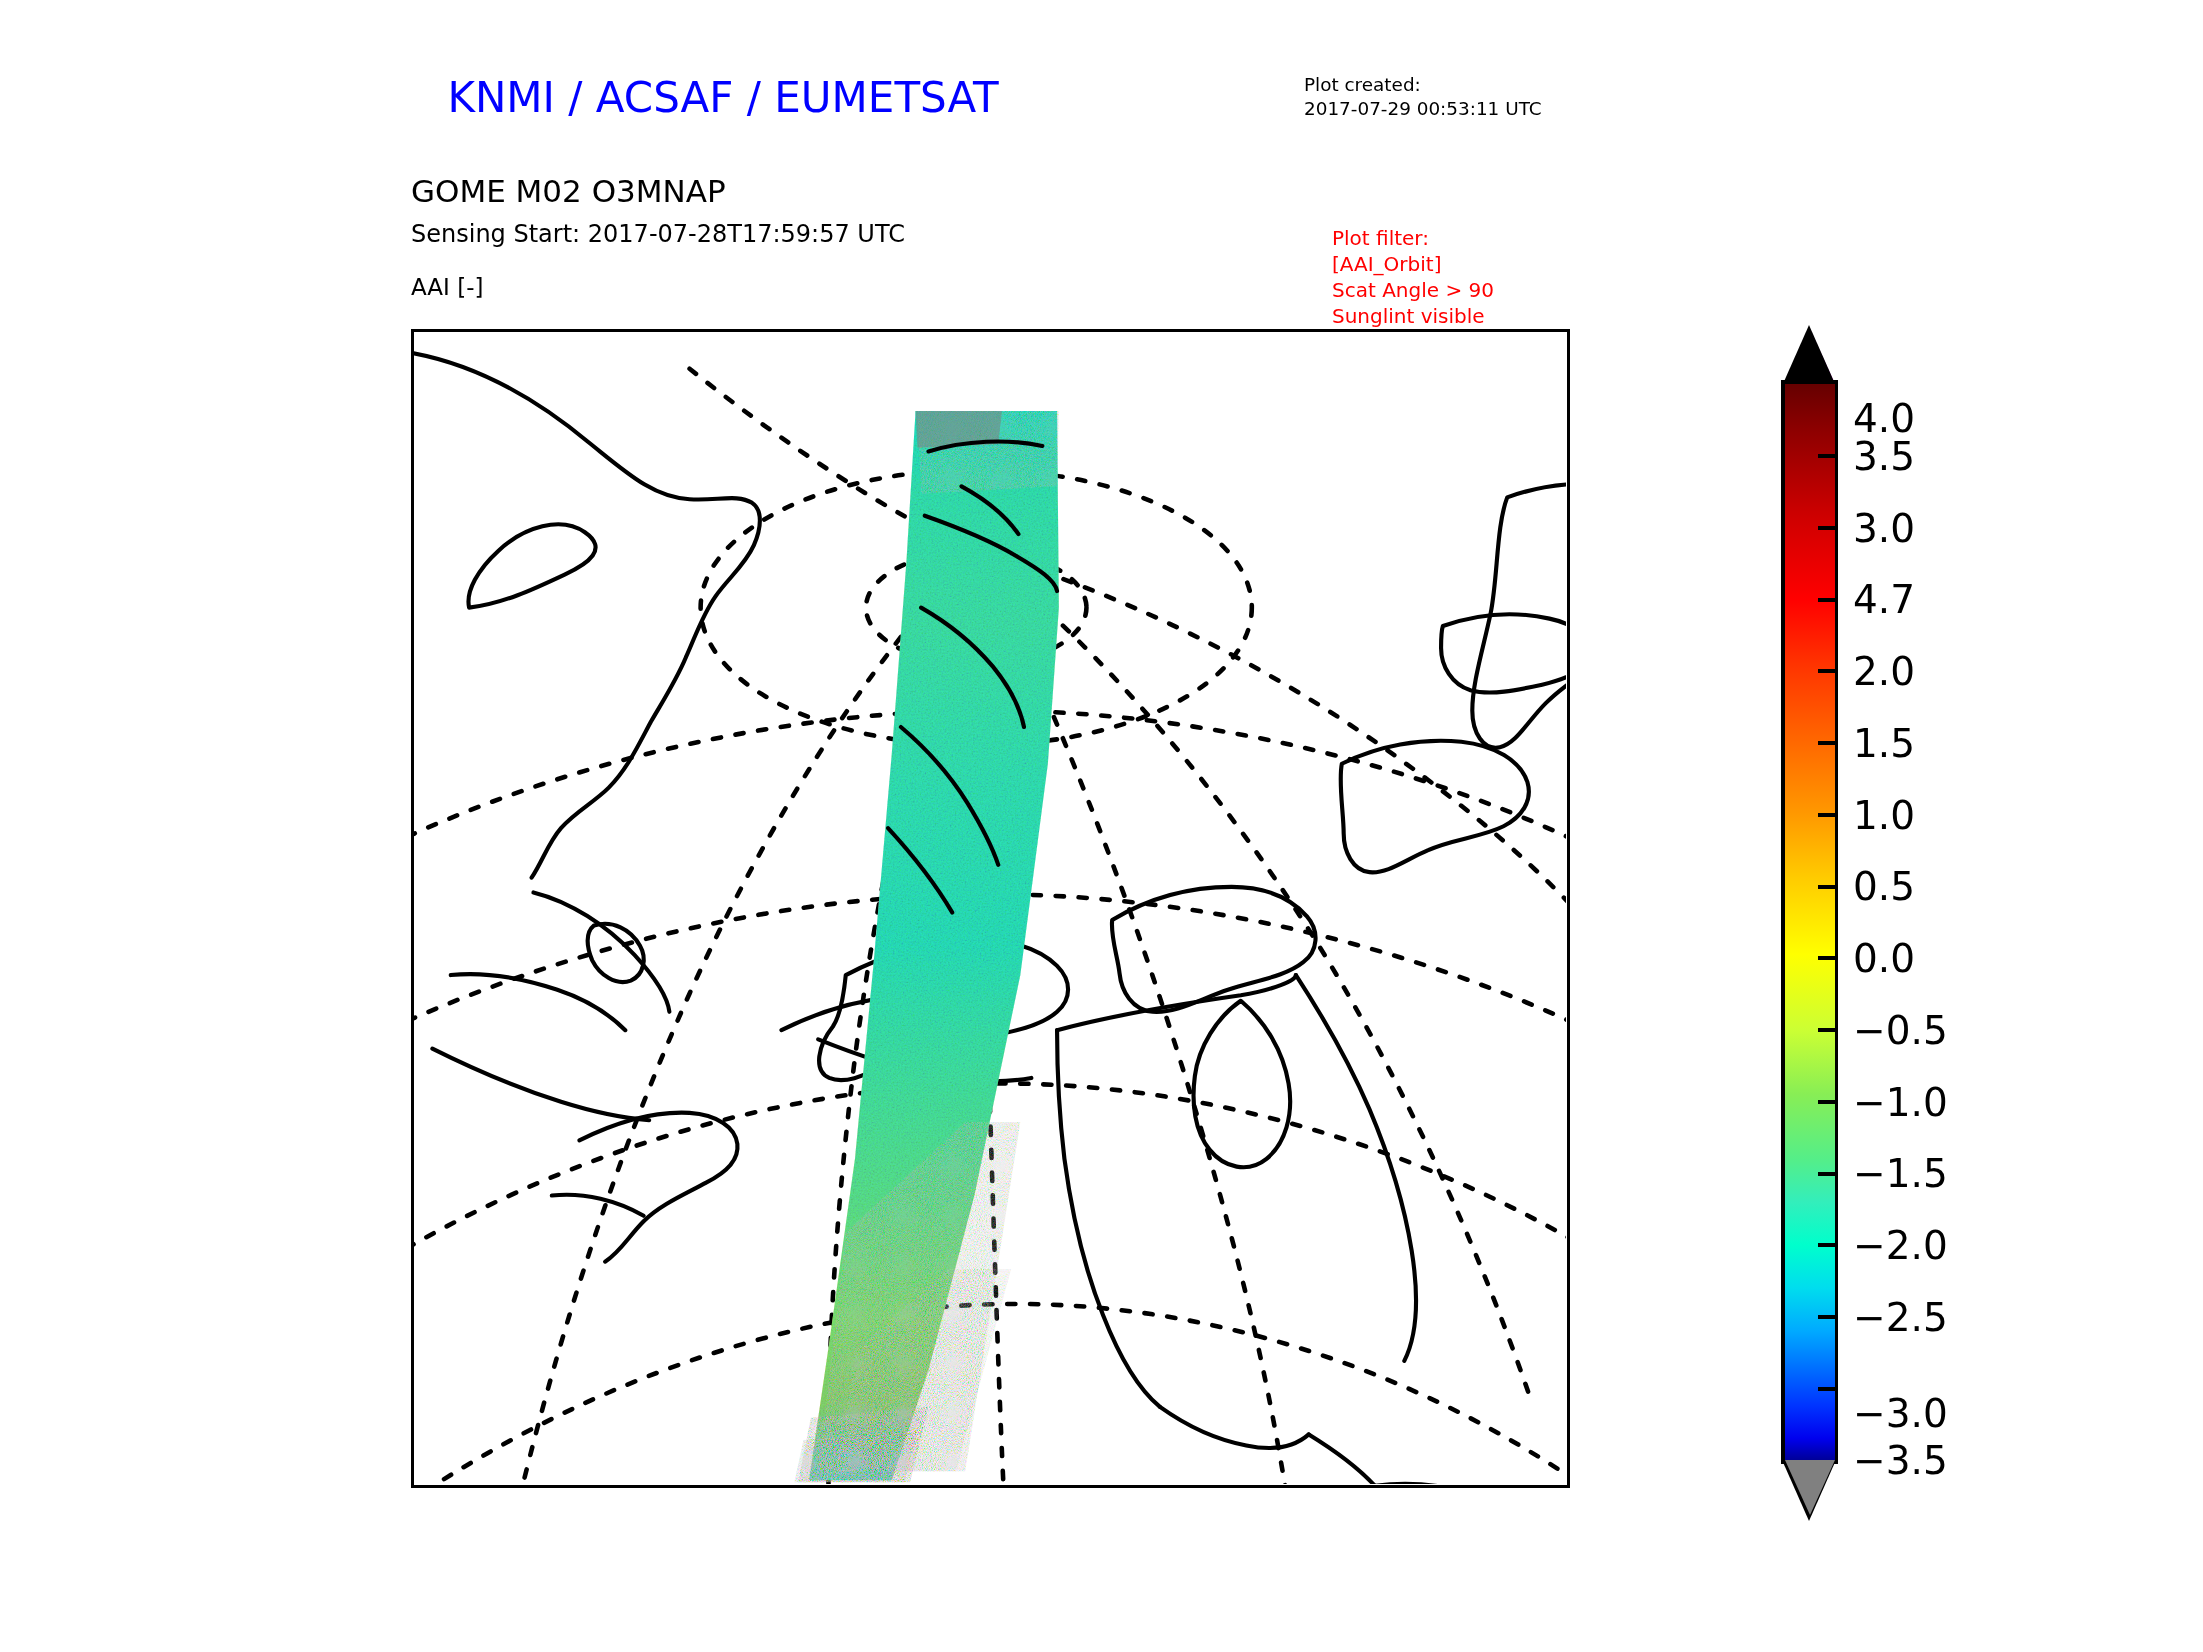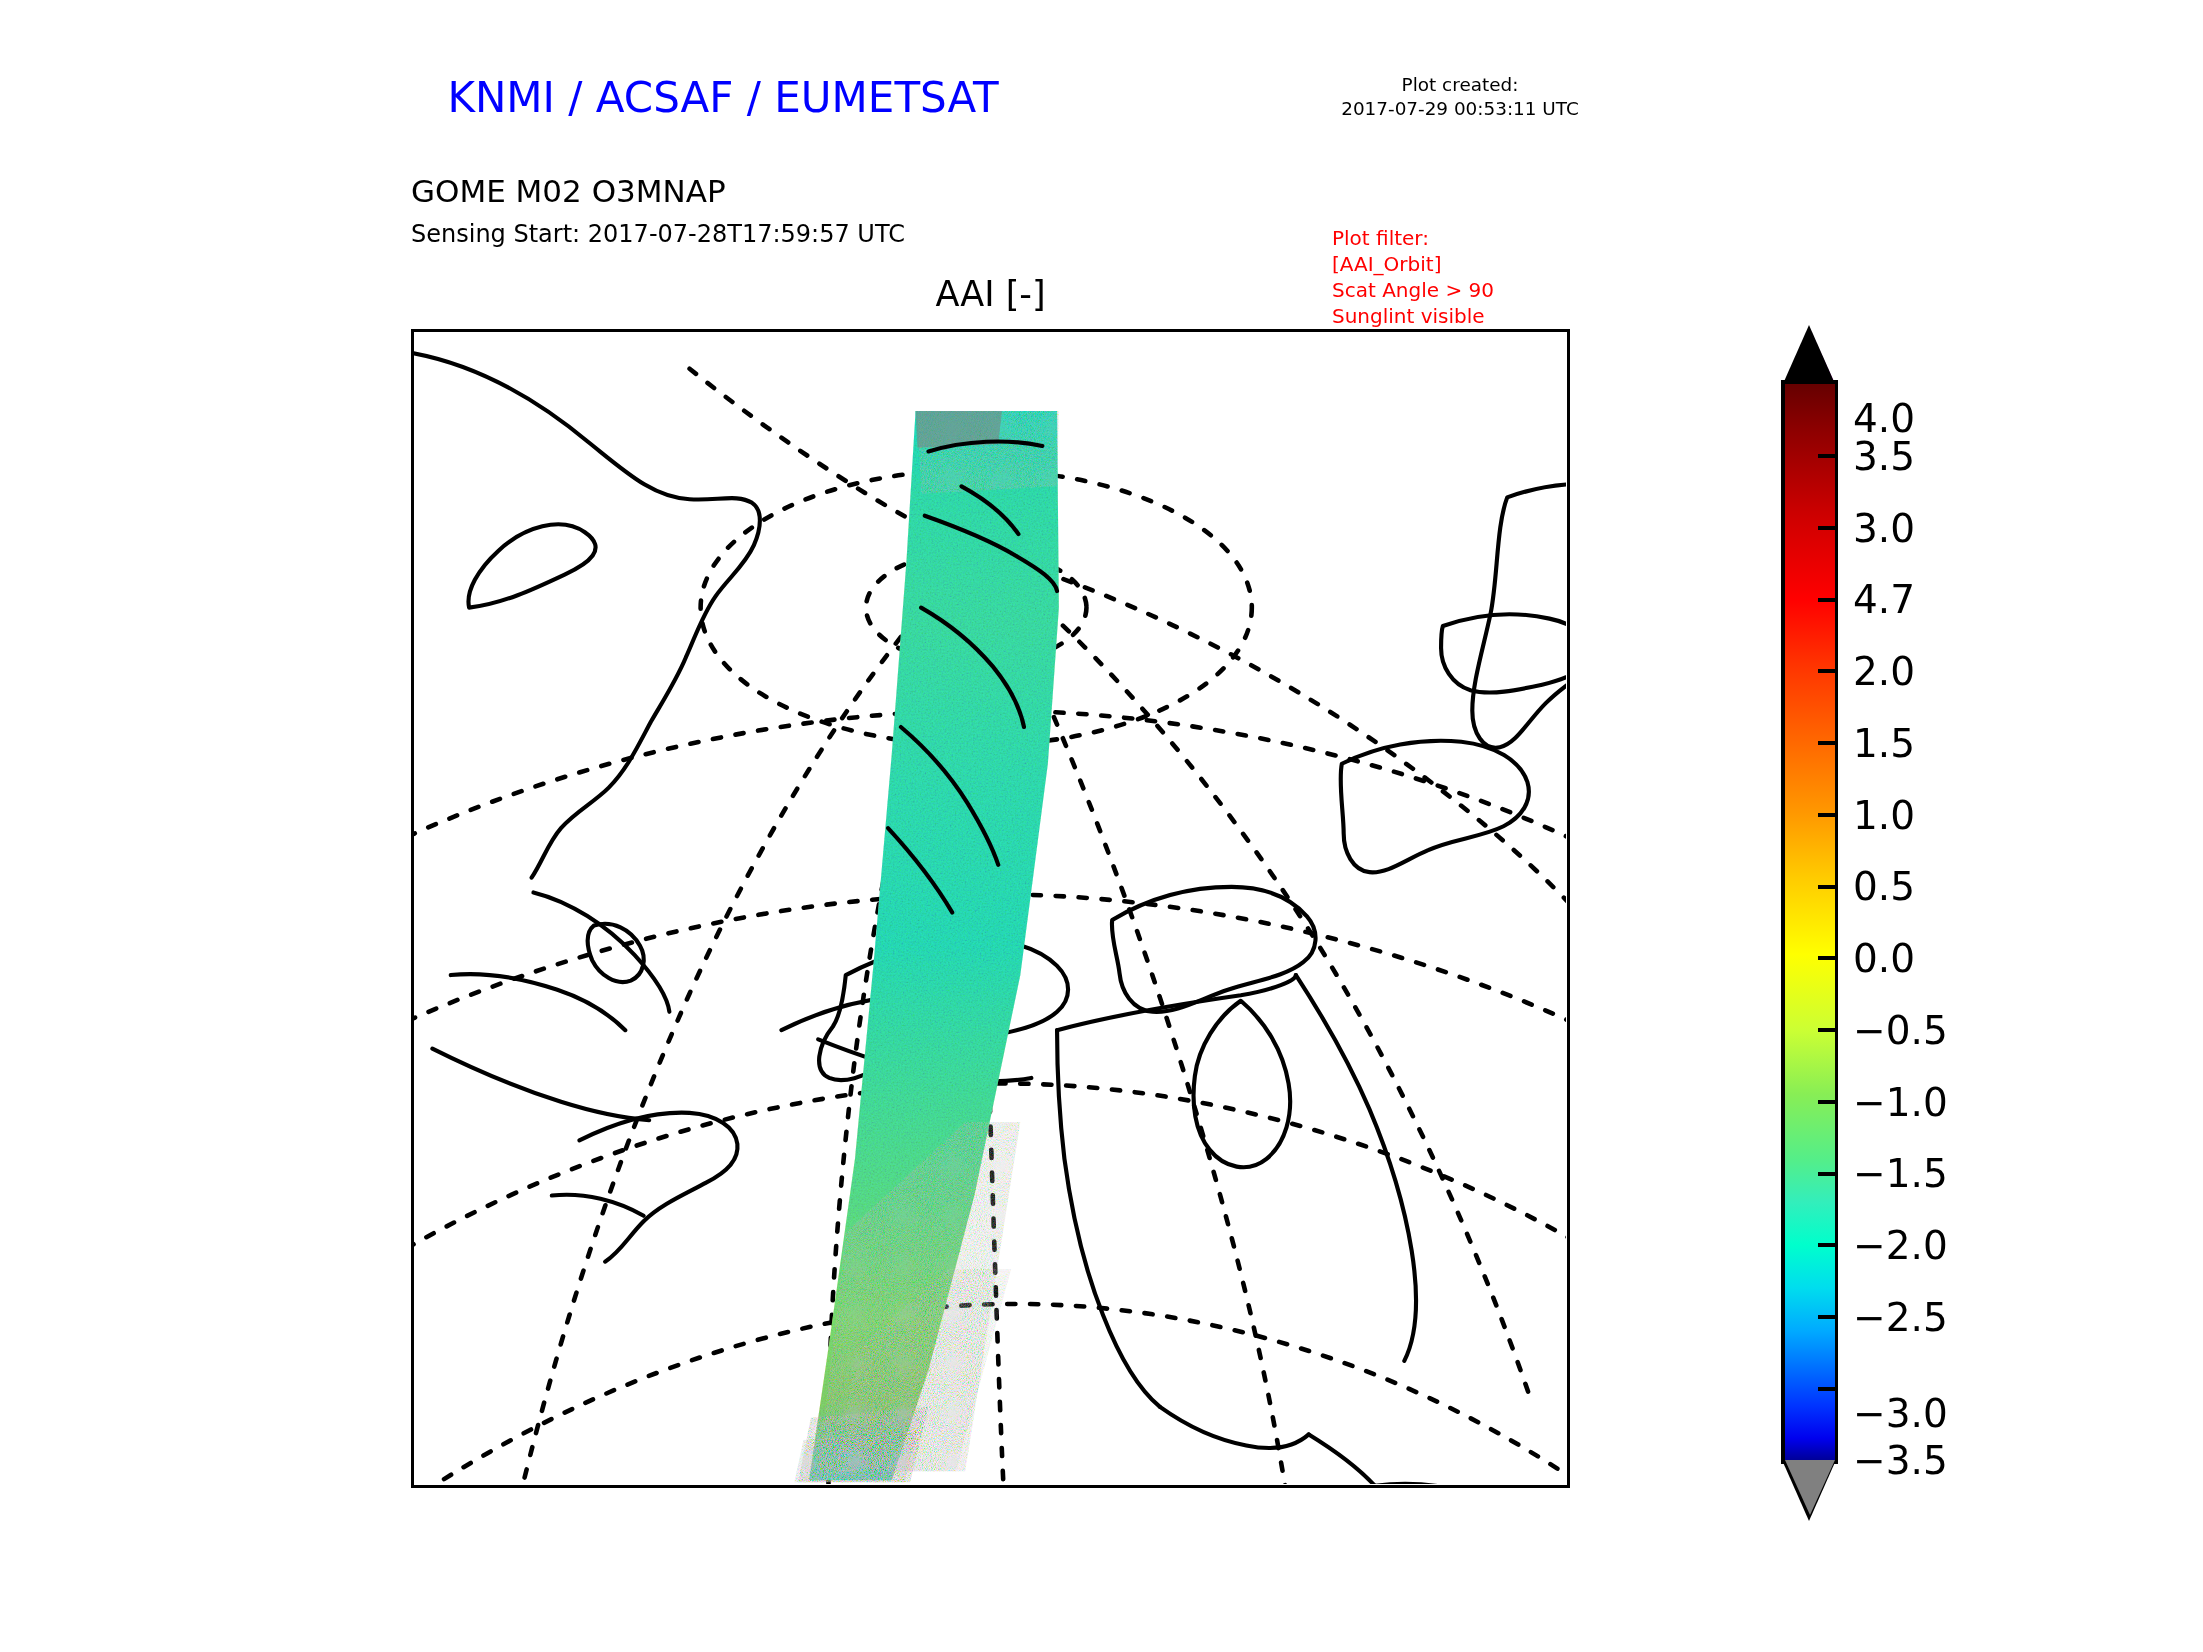--- a/index.html
+++ b/index.html
@@ -9,36 +9,36 @@
     position:relative;overflow:hidden;
   }
   .abs{position:absolute;}
 
   
   #org-title{
     left:411px;top:73px;width:624px;text-align:center;
     font-size:42px;color:#0000ff;letter-spacing:0px;white-space:nowrap;
   }
   #created-block{
-    left:1304px;top:73px;width:312px;text-align:center;
+    left:1304px;top:73px;width:312px;
     font-size:18.4px;color:#000000;line-height:24px;
   }
   #product-line{
     left:411px;top:173px;font-size:31px;color:#000;white-space:nowrap;
   }
   #sensing-line{
     left:411px;top:220px;font-size:24px;color:#000;white-space:nowrap;
   }
   #filter-block{
     left:1332px;top:213px;width:275px;text-align:left;
     font-size:20px;color:#ff0000;line-height:26px;margin-top:12px;
   }
   #plot-title{
-    left:411px;top:274px;width:1159px;text-align:center;
-    font-size:35px;color:#000;
+    left:411px;top:274px;width:1159px;
+    font-size:23px;color:#000;
   }
 
   
   #map-frame{
     left:411px;top:329px;width:1159px;height:1159px;
     border:3.7px solid #000;box-sizing:border-box;background:#fff;
     overflow:hidden;
   }
   #map-svg{position:absolute;left:0;top:0;}
 

